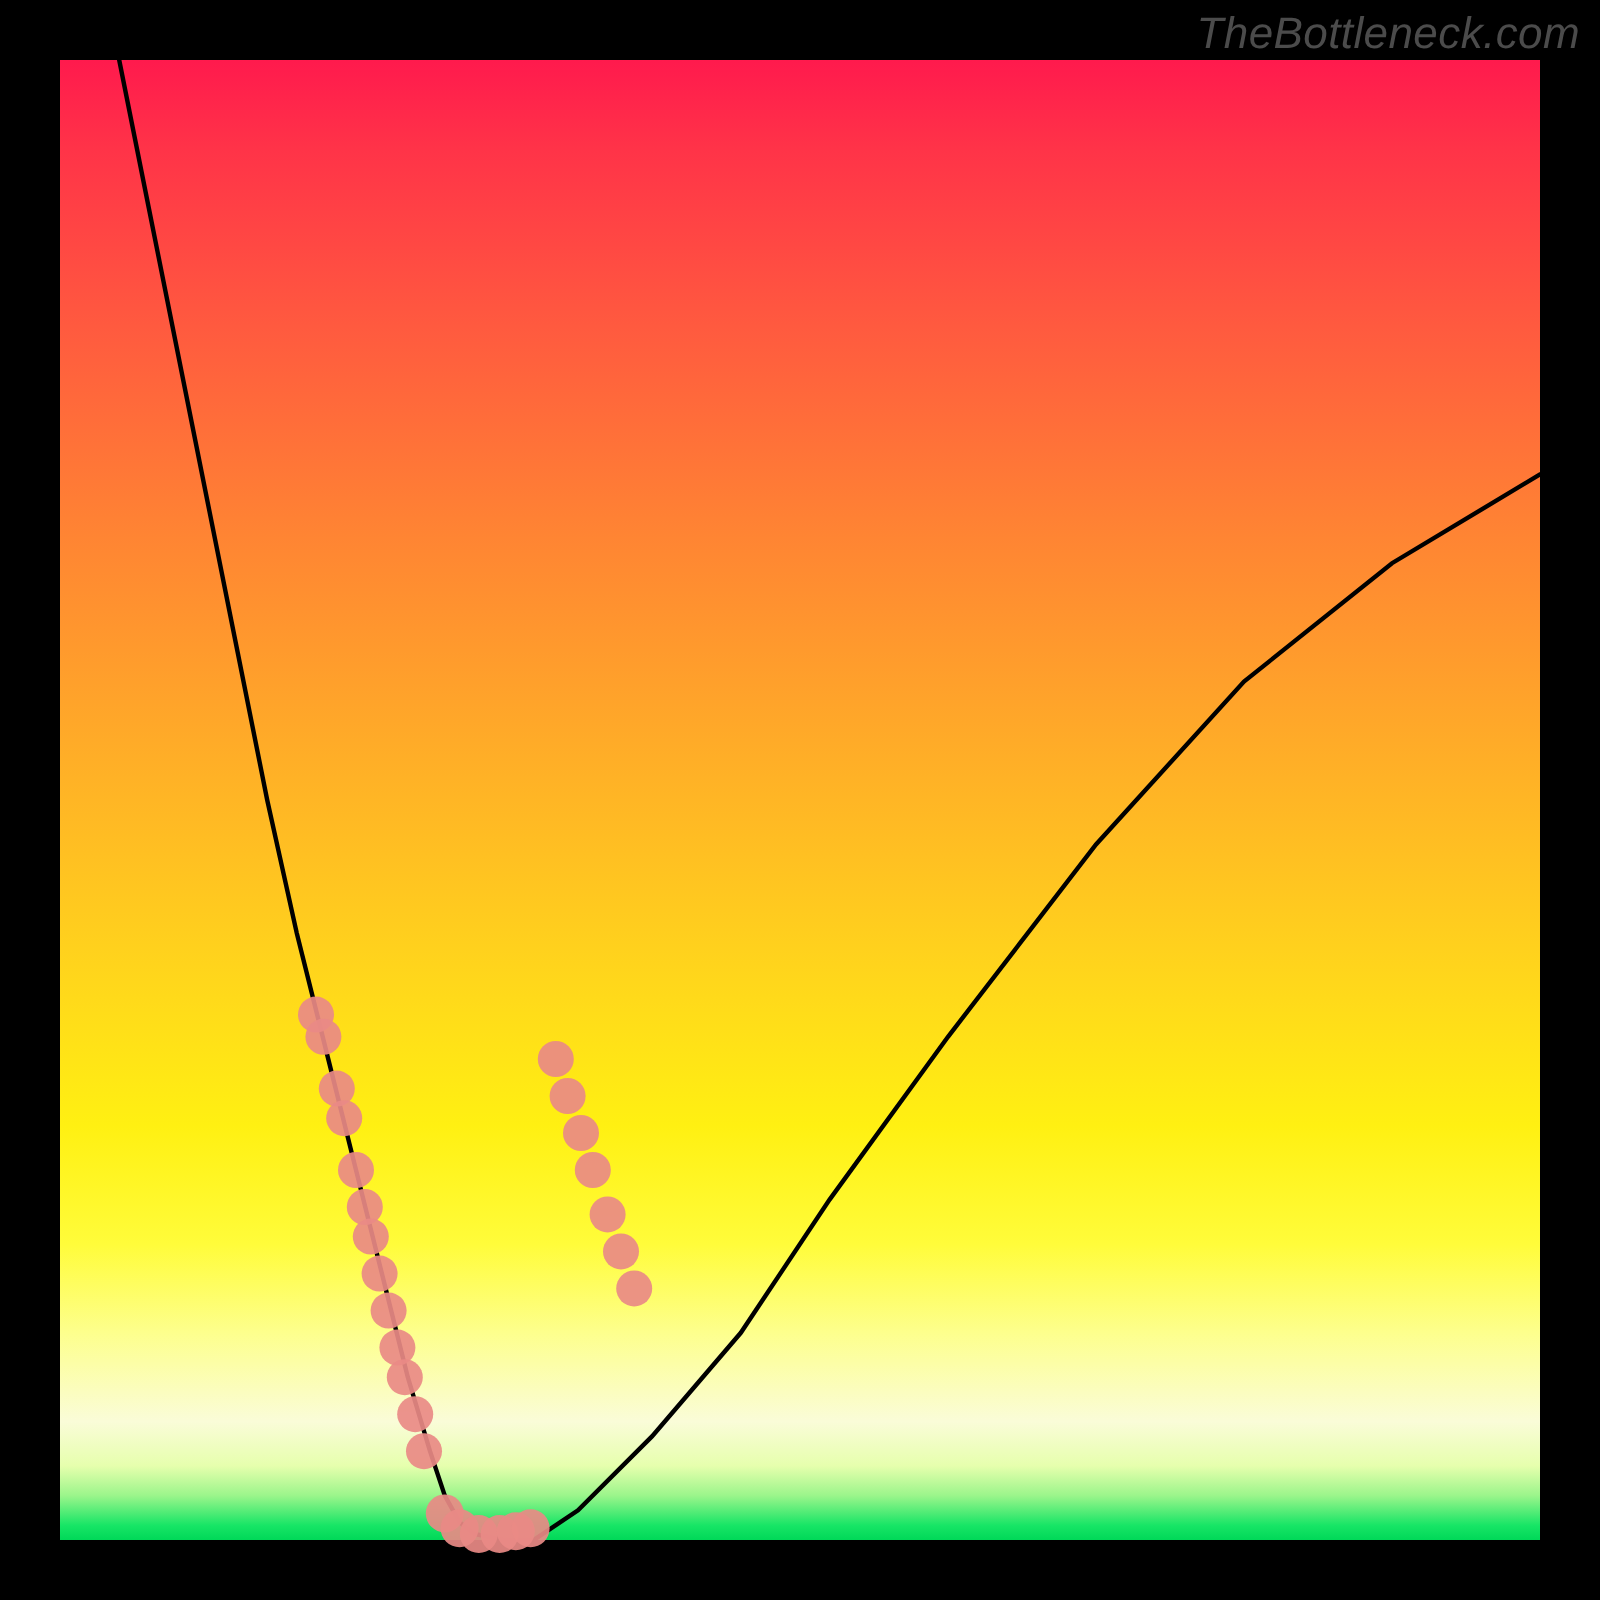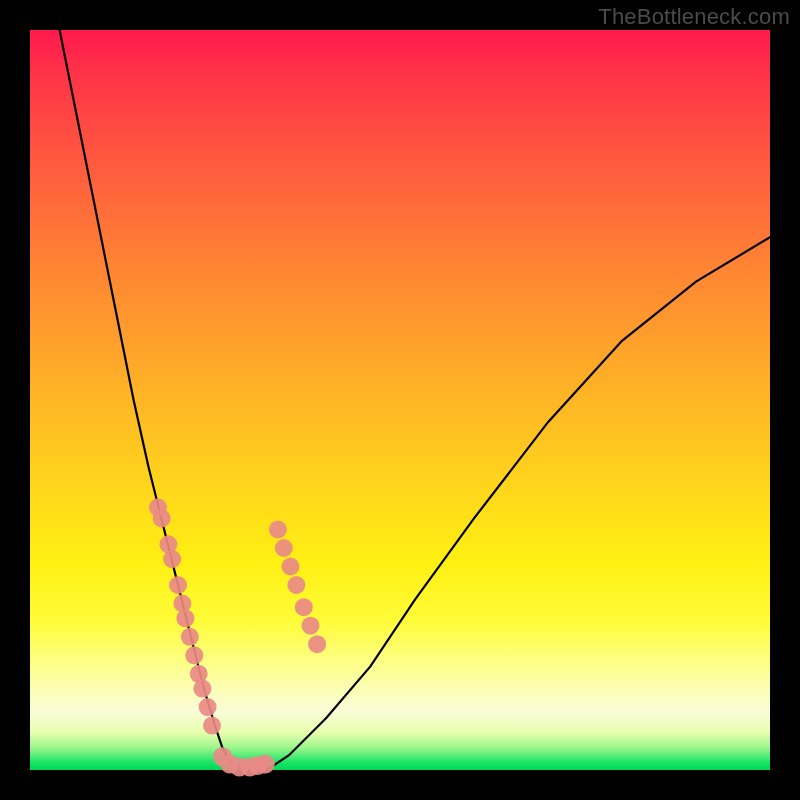--- a/index.html
+++ b/index.html
@@ -11,20 +11,21 @@
     background: #000;
     font-family: Arial, Helvetica, sans-serif;
   }
   .frame {
     position: absolute;
     left: 0;
     top: 0;
     width: 800px;
     height: 800px;
     background: #000;
+    font-style: italic;
   }
   .plot {
     position: absolute;
     left: 30px;
     top: 30px;
     width: 740px;
     height: 740px;
     
     background: linear-gradient(
       to bottom,

